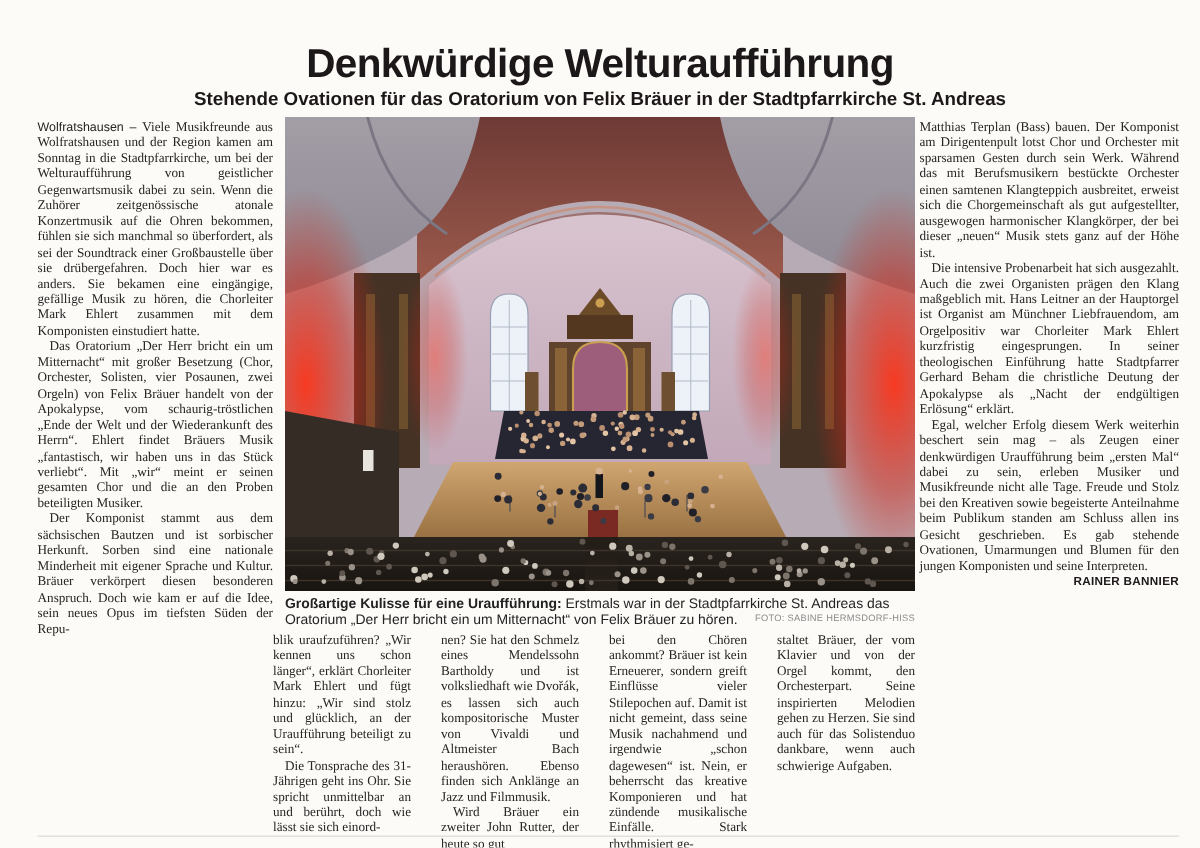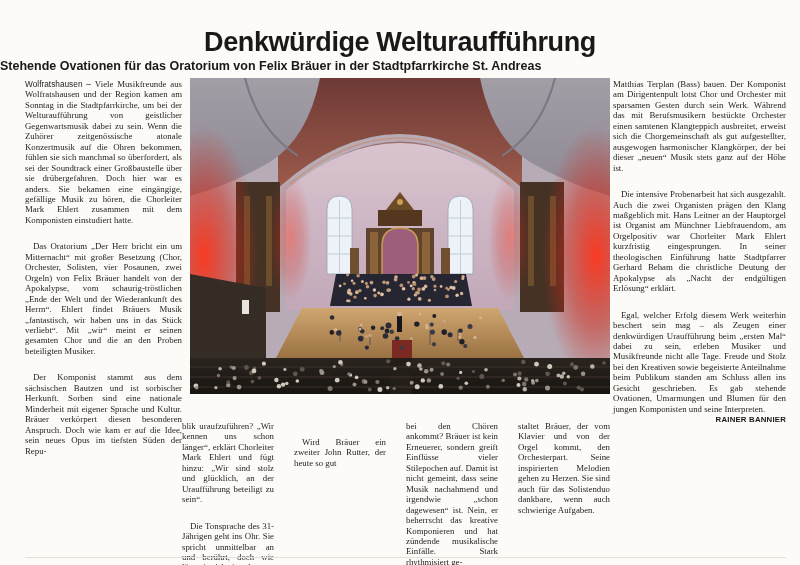--- a/index.html
+++ b/index.html
@@ -1,27 +1,27 @@
 <!DOCTYPE html>
 <html lang="de"><head>
 <meta charset="utf-8">
 <style>
   html,body{margin:0;padding:0;}
   body{width:800px;height:565px;overflow:hidden;background:#fcfbf8;}
   .page{position:relative;width:800px;height:565px;background:#fcfbf8;font-family:"Liberation Serif",serif;}
   .headline{position:absolute;left:0;right:0;top:27px;margin:0;text-align:center;
     font-family:"Liberation Sans",sans-serif;font-weight:bold;font-size:27px;line-height:30px;
     color:#1c1718;letter-spacing:-0.4px;}
-  .subhead{position:absolute;left:0;right:0;top:59px;margin:0;text-align:left;
+  .subhead{position:absolute;left:0;right:0;top:59px;margin:0;text-align:center;
     font-family:"Liberation Sans",sans-serif;font-weight:bold;font-size:12.5px;line-height:14px;color:#1c1718;}
   .col{position:absolute;}
   .col-left{left:25px;top:79px;width:157px;}
   .col-right{left:613px;top:79px;width:173px;}
   .para{margin:0;text-align:justify;font-size:8.8px;line-height:10.45px;color:#262524;}
-  .indent{text-indent:8px;margin-top:16px;}
+  .indent{text-indent:8px;}
   .lead{font-family:"Liberation Sans",sans-serif;font-weight:normal;font-size:8.3px;}
   .photo{position:absolute;left:190px;top:78px;width:420px;height:316px;margin:0;padding:0;background:#b7acb6;}
   .photo svg{display:block;}
   .caption{position:absolute;left:190px;top:397px;width:420px;
     font-family:"Liberation Sans",sans-serif;font-size:9.3px;line-height:11.4px;color:#222;text-align:left;}
   .caption b{font-weight:bold;}
   .credit{position:absolute;right:0;bottom:1px;font-family:"Liberation Sans",sans-serif;
     font-size:6.2px;color:#8a8a8a;letter-spacing:0.2px;}
   .bottom-cols{position:absolute;left:182px;top:421px;width:428px;display:flex;gap:20px;}
   .bottom-cols .bcol{flex:1;}
@@ -353,27 +353,32 @@
           <circle cx="94.9" cy="291.4" r="1.6" fill="#b9b1a6"></circle>
           <circle cx="329.4" cy="300.5" r="2.1" fill="#b9b1a6"></circle>
           <circle cx="270.7" cy="294.4" r="1.6" fill="#cfc8bd"></circle>
           <circle cx="283.4" cy="293.5" r="1.6" fill="#5f574f"></circle>
           <circle cx="253.3" cy="285.3" r="2.1" fill="#5f574f"></circle>
           <circle cx="105.3" cy="295.8" r="2.4" fill="#5f574f"></circle>
         </g>
     </svg>
   </figure>
 
+  <div class="caption">
+    <b>Großartige Kulisse für eine Uraufführung:</b><span> Erstmals war in der Stadtpfarrkirche St. Andreas das Oratorium „Der Herr bricht ein um Mitternacht“ von Felix Bräuer zu hören.</span>
+    <span class="credit">FOTO: SABINE HERMSDORF-HISS</span>
+  </div>
 
   <div class="bottom-cols">
     <div class="bcol">
       <p class="para">blik uraufzuführen? „Wir kennen uns schon länger“, erklärt Chorleiter Mark Ehlert und fügt hinzu: „Wir sind stolz und glücklich, an der Uraufführung beteiligt zu sein“.</p>
       <p class="para indent">Die Tonsprache des 31-Jährigen geht ins Ohr. Sie spricht unmittelbar an und berührt, doch wie lässt sie sich einord-</p>
     </div>
     <div class="bcol">
+      <p class="para">nen? Sie hat den Schmelz eines Mendelssohn Bartholdy und ist volksliedhaft wie Dvořák, es lassen sich auch kompositorische Muster von Vivaldi und Altmeister Bach heraushören. Ebenso finden sich Anklänge an Jazz und Filmmusik.</p>
       <p class="para indent">Wird Bräuer ein zweiter John Rutter, der heute so gut</p>
     </div>
     <div class="bcol">
       <p class="para">bei den Chören ankommt? Bräuer ist kein Erneuerer, sondern greift Einflüsse vieler Stilepochen auf. Damit ist nicht gemeint, dass seine Musik nachahmend und irgendwie „schon dagewesen“ ist. Nein, er beherrscht das kreative Komponieren und hat zündende musikalische Einfälle. Stark rhythmisiert ge-</p>
     </div>
     <div class="bcol">
       <p class="para">staltet Bräuer, der vom Klavier und von der Orgel kommt, den Orchesterpart. Seine inspirierten Melodien gehen zu Herzen. Sie sind auch für das Solistenduo dankbare, wenn auch schwierige Aufgaben.</p>
     </div>
   </div>
 

